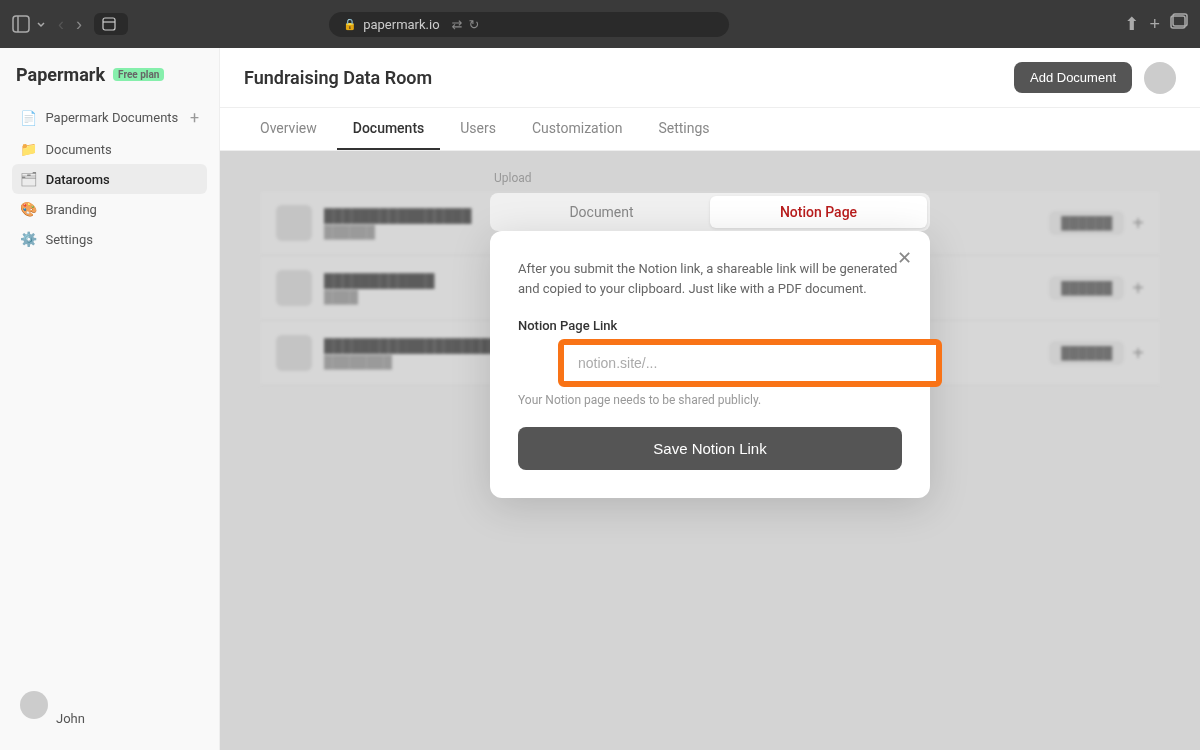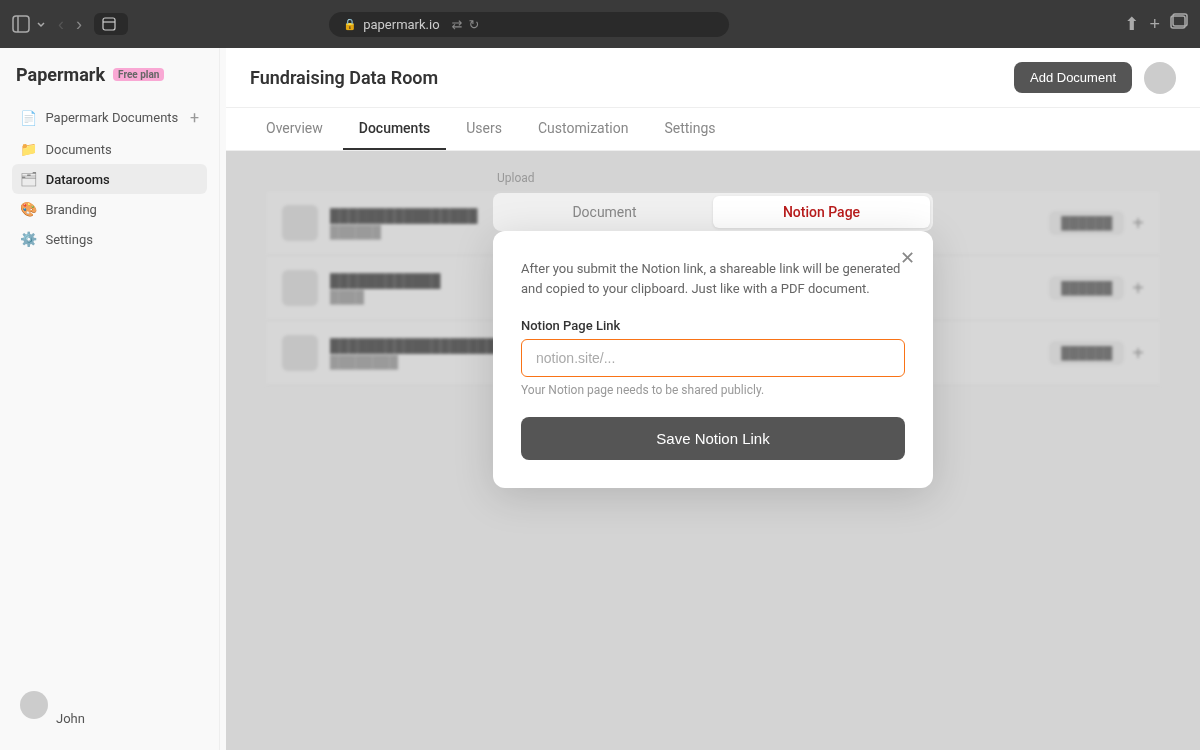--- a/index.html
+++ b/index.html
@@ -88,21 +88,20 @@
       border: none;
       cursor: pointer;
     }
 
     
     .app-container {
       display: flex;
       width: 100%;
       height: calc(750px - 48px);
       background: #f9f9f9;
-      gap: 6px;
     }
 
     
     .sidebar {
       width: 220px;
       min-width: 220px;
       background: #f9f9f9;
       border-right: 1px solid #eee;
       padding: 16px 12px;
       display: flex;
@@ -113,21 +112,21 @@
       font-size: 18px;
       color: #333;
       margin-bottom: 16px;
       padding: 0 4px;
       display: flex;
       align-items: center;
       gap: 8px;
     }
     .sidebar-logo-badge {
       font-size: 10px;
-      background: #f9a8d4;
+      background: #86efac;
       color: #666;
       border-radius: 4px;
       padding: 1px 5px;
       text-align: center;
     }
     .sidebar-section {
       margin-bottom: 4px;
     }
     .sidebar-item {
       display: flex;
@@ -316,27 +315,28 @@
     }
     .form-label {
       font-size: 13px;
       font-weight: 500;
       color: #333;
       margin-bottom: 6px;
       display: block;
     }
     .form-input {
       width: 100%;
-      border: 1px solid #f97316;
+      border: 6px solid #f97316;
       border-radius: 6px;
       padding: 10px 14px;
       font-size: 14px;
       color: #333;
       outline: none;
       margin-bottom: 6px;
+      margin-left: 40px;
     }
     .form-input::placeholder { color: #aaa; }
     .form-hint {
       font-size: 12px;
       color: #999;
       margin-bottom: 20px;
     }
     .btn-save-notion {
       width: 100%;
       background: #555;

